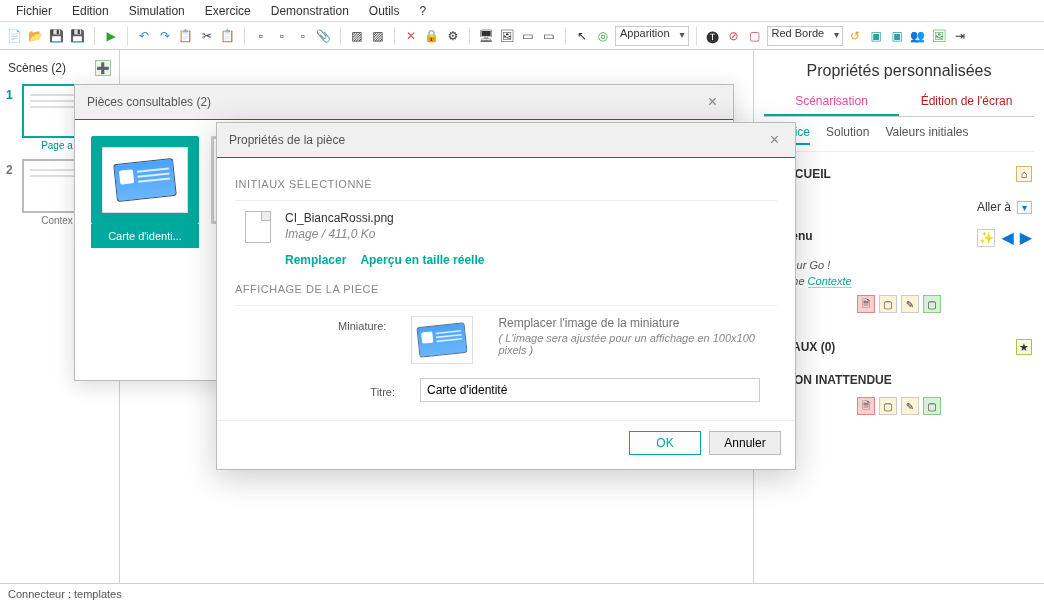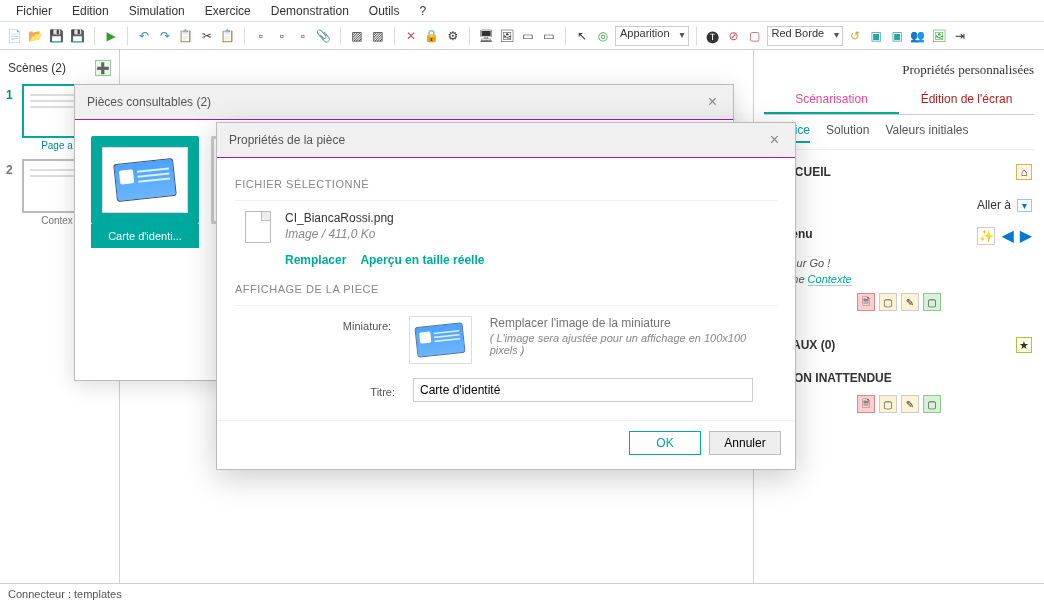--- a/index.html
+++ b/index.html
@@ -27,21 +27,21 @@
   .scene-thumb { border: 2px solid #00a99d; width: 70px; height: 54px; background: #fff; margin-bottom: 2px; position:relative; }
   .scene-thumb.inactive { border-color: #bbb; }
   .scene-thumb-lines { position: absolute; top: 8px; left: 6px; right: 6px; }
   .scene-thumb-lines div { height: 2px; background: #ddd; margin-bottom: 4px; }
   .scene-label { font-size: 10px; color: #008c8c; text-align: center; overflow: hidden; white-space: nowrap; text-overflow: ellipsis; width: 70px;}
   .scene-label.inactive { color: #777;}
 
   .center { flex: 1; border-right: 1px solid #d0d0d0; position: relative; background:#fff; }
 
   .right-panel { width: 290px; padding: 8px 10px; }
-  .right-title { text-align: right; font-size: 13px; color: #333; padding: 4px 0 8px; font-family: Liberation Serif, serif; }
+  .right-title { text-align: center; font-size: 16px; color: #333; padding: 4px 0 8px; }
   .right-tabs-top { display: flex; border-bottom: 1px solid #ccc; }
   .right-tab-top { flex:1; text-align:center; padding: 6px 4px; font-size: 12px; color: #b91c1c; border-bottom: 2px solid transparent;}
   .right-tab-top.active { color: #ec4899; border-bottom-color: #00a99d; }
 
   .right-subtabs { display: flex; gap: 16px; padding: 8px 0 6px; border-bottom:1px solid #eee;}
   .right-subtab { font-size: 12px; color: #555; padding-bottom: 4px;}
   .right-subtab.active { color: #00a99d; border-bottom: 2px solid #00a99d; font-weight: 500;}
 
   .right-section { margin-top: 10px; }
   .section-header { display:flex; justify-content: space-between; align-items:center; padding: 4px 2px;}
@@ -83,21 +83,21 @@
   .d2-file-row { display:flex; gap:14px; align-items:flex-start; margin-bottom:8px; padding-left:10px;}
   .file-icon { width:26px; height:32px; background:#fff; border:1px solid #bbb; position:relative;}
   .file-icon::after { content:""; position:absolute; top:0; right:0; width:8px; height:8px; background:#eee; border-left:1px solid #bbb; border-bottom:1px solid #bbb;}
   .file-info { font-size:12px; }
   .file-name { color:#333; }
   .file-meta { color:#888; font-style:italic; font-size:12px; margin-top:2px;}
   .file-actions { margin-top:12px; display:flex; gap:14px;font-weight:bold;}
   .link { color:#00a99d; font-size:12px; cursor:pointer;}
 
   .d2-display { margin-top: 8px;}
-  .field-row { display:flex; align-items:flex-start; gap:18px; margin-bottom:14px; }
+  .field-row { display:flex; align-items:flex-start; gap:25px; margin-bottom:14px; }
   .field-label { width:160px; text-align:right; font-size:11px; color:#555; padding-top:4px;}
   .thumb-preview { width:64px; height:48px; background:#fff; border:1px solid #ddd; display:flex; align-items:center; justify-content:center;}
   .thumb-text {}
   .thumb-link { color:#737373; font-size:12px; cursor:pointer;}
   .thumb-hint { color:#888; font-style:italic; font-size:11px; margin-top:2px;}
   input.text-field { width:340px; padding:4px 6px; font-size:12px; border:1px solid #ccc;}
 
   .dialog-buttons { display:flex; justify-content:flex-end; gap:8px; padding:10px 14px 14px; border-top:1px solid #eee;}
   .btn { min-width:72px; padding:4px 12px; font-size:12px; border:1px solid #bbb; background:#fdfdfd; cursor:pointer;}
   .btn.primary { border-color:#00a99d; color:#00a99d;}
@@ -302,21 +302,21 @@
     </div>
   </div>
 </div>
 
 <div class="dialog2">
   <div class="dialog-title">
     <span>Propriétés de la pièce</span>
     <span class="close-btn">×</span>
   </div>
   <div class="dialog2-body">
-    <div class="d2-section-heading">FICHIER SÉLECTIONNÉ</div>
+    <div class="d2-section-heading">INITIAUX SÉLECTIONNÉ</div>
     <div class="d2-file-row">
       <div class="file-icon"></div>
       <div class="file-info">
         <div class="file-name">CI_BiancaRossi.png</div>
         <div class="file-meta">
           <span>Image</span><span>  /  </span><span>411,0 Ko</span>
         </div>
         <div class="file-actions">
           <span class="link">Remplacer</span>
           <span class="link">Aperçu en taille réelle</span>

